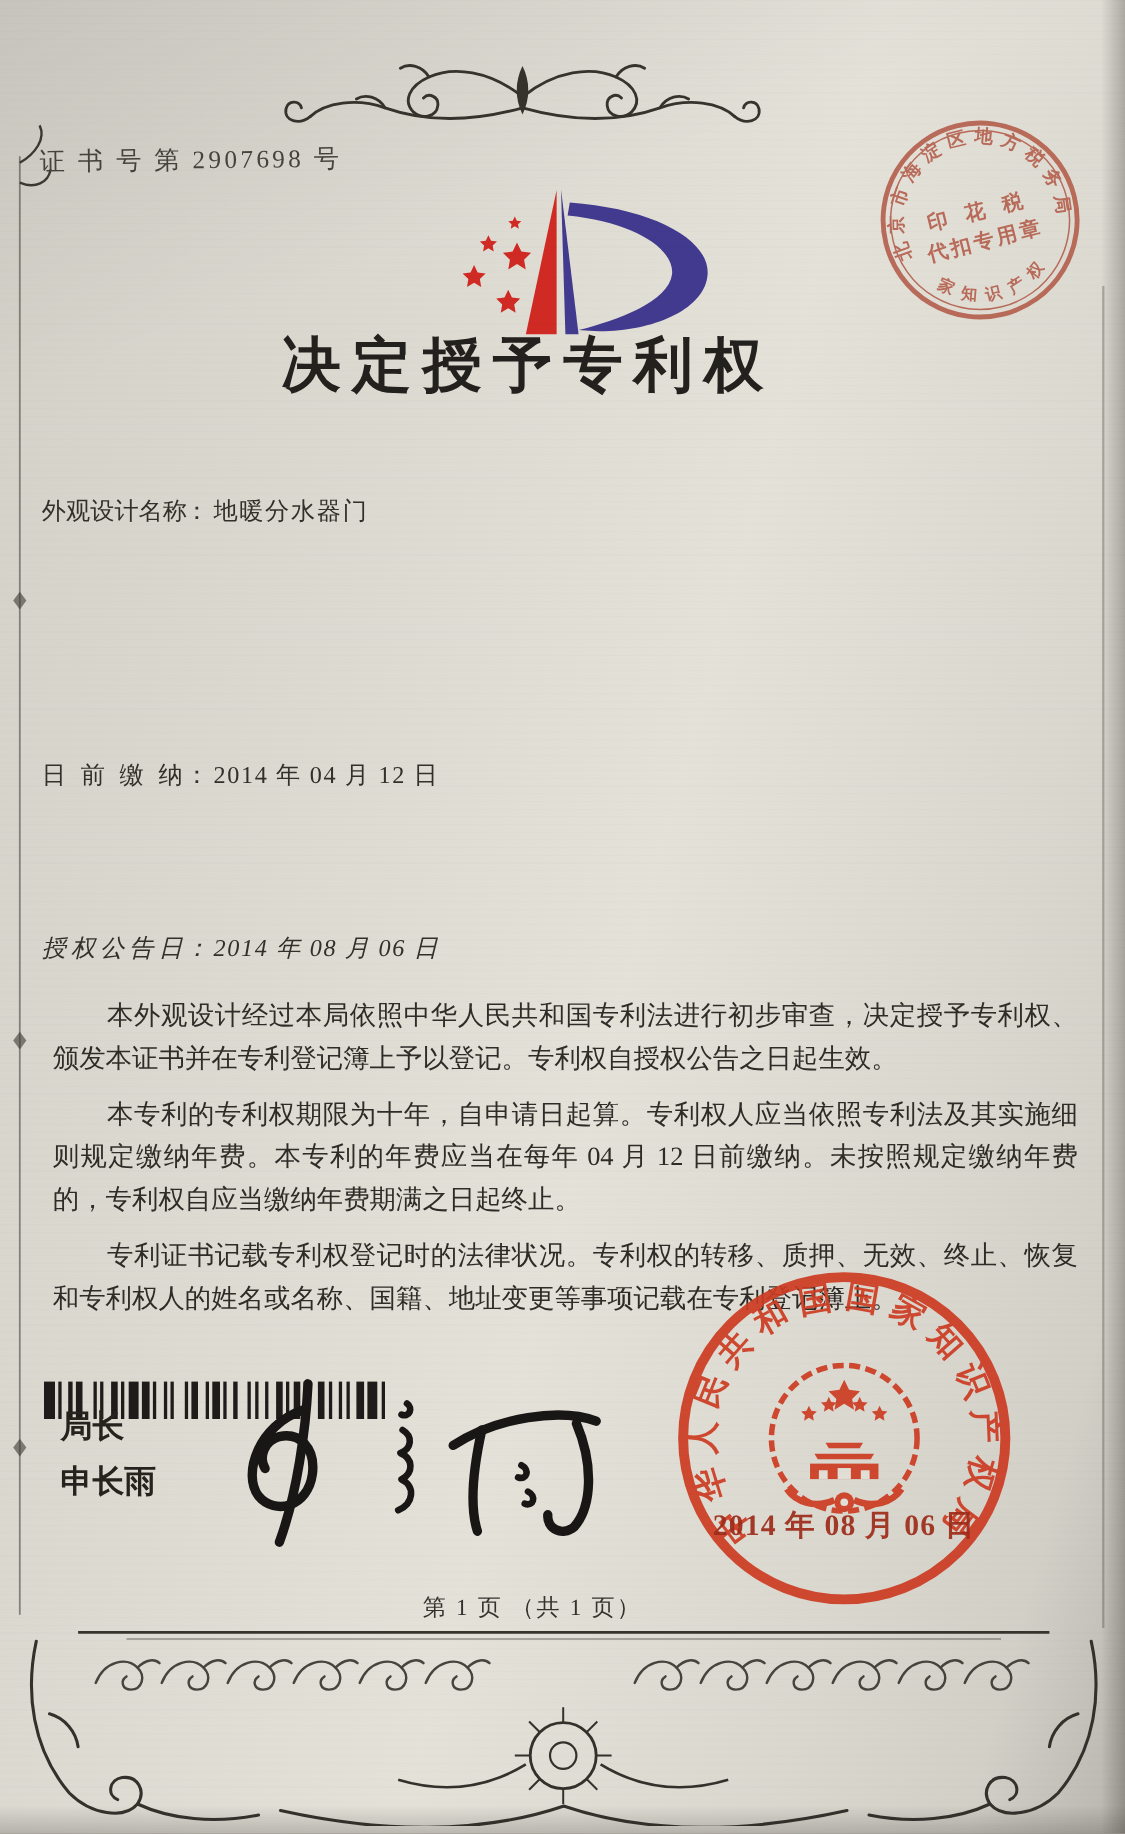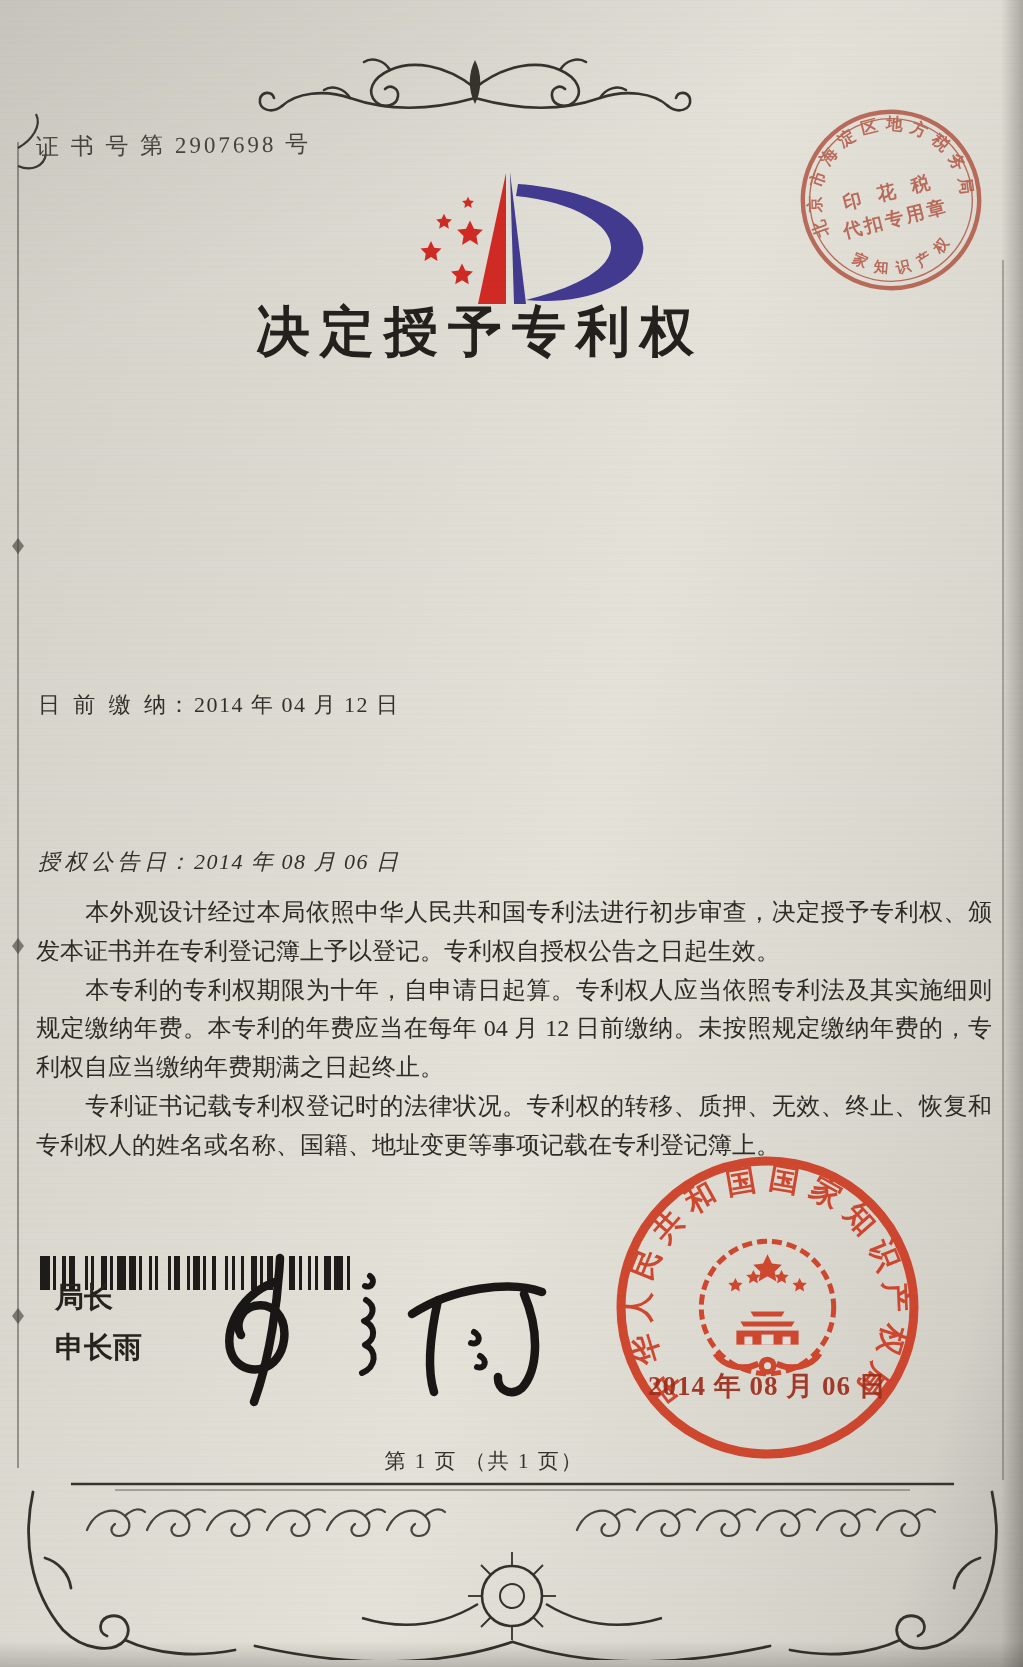--- a/index.html
+++ b/index.html
@@ -29,21 +29,21 @@
   .title{left:0;top:296px;width:960px;text-align:center;font-size:54px;font-weight:600;
     letter-spacing:10px;color:#23211e;}
   
   .frow{left:38px;height:34px;font-size:22px;color:#33302b;white-space:nowrap;}
   .flabel{display:inline-block;width:128px;text-align:justify;text-align-last:justify;vertical-align:top;}
   .fcolon{display:inline-block;margin:0 4px 0 2px;vertical-align:top;}
   .fvalue{display:inline-block;letter-spacing:1.5px;vertical-align:top;}
   
   .paras{left:36px;top:893px;width:956px;font-size:24px;line-height:38.8px;
     text-align:justify;color:#2f2c28;}
-  .paras p{margin:0;text-indent:2.05em;}
+  .paras p{margin:12px;text-indent:2.05em;}
   
   #barcode{left:40px;top:1256px;width:324px;height:34px;font-size:0;white-space:nowrap;}
   #barcode span{display:inline-block;height:100%;}
   
   .issuer{left:55px;top:1272px;font-size:29px;font-weight:600;line-height:50px;
     font-family:"Liberation Sans","DejaVu Sans",sans-serif;color:#26231f;}
   
   .seal-date{left:648px;top:1368px;font-size:27px;font-weight:700;color:#9e2c1a;
     letter-spacing:1px;opacity:.92;}
   
@@ -172,20 +172,23 @@
       <use href="#lstar" transform="translate(108,45) scale(0.62)"></use>
       <use href="#lstar" transform="translate(84,64)  scale(0.82)"></use>
       <use href="#lstar" transform="translate(110,76) scale(1.35)"></use>
       <use href="#lstar" transform="translate(71,94)  scale(1.1)"></use>
       <use href="#lstar" transform="translate(102,117) scale(1.15)"></use>
     </g>
   </svg>
 
   <div class="abs title">决定授予专利权</div>
 
+  <div class="abs frow" style="top:450px;">
+    <span class="flabel">外观设计名称</span><span class="fcolon">：</span><span class="fvalue">地暖分水器门</span>
+  </div>
   <div class="abs frow" style="top:690px;">
     <span class="flabel">日前缴纳</span><span class="fcolon">：</span><span class="fvalue">2014 年 04 月 12 日</span>
   </div>
   <div class="abs frow" style="top:847px;font-style:italic;">
     <span class="flabel">授权公告日</span><span class="fcolon">：</span><span class="fvalue">2014 年 08 月 06 日</span>
   </div>
 
   <div class="abs paras">
     <p>本外观设计经过本局依照中华人民共和国专利法进行初步审查，决定授予专利权、颁发本证书并在专利登记簿上予以登记。专利权自授权公告之日起生效。</p>
     <p>本专利的专利权期限为十年，自申请日起算。专利权人应当依照专利法及其实施细则规定缴纳年费。本专利的年费应当在每年 04 月 12 日前缴纳。未按照规定缴纳年费的，专利权自应当缴纳年费期满之日起终止。</p>

